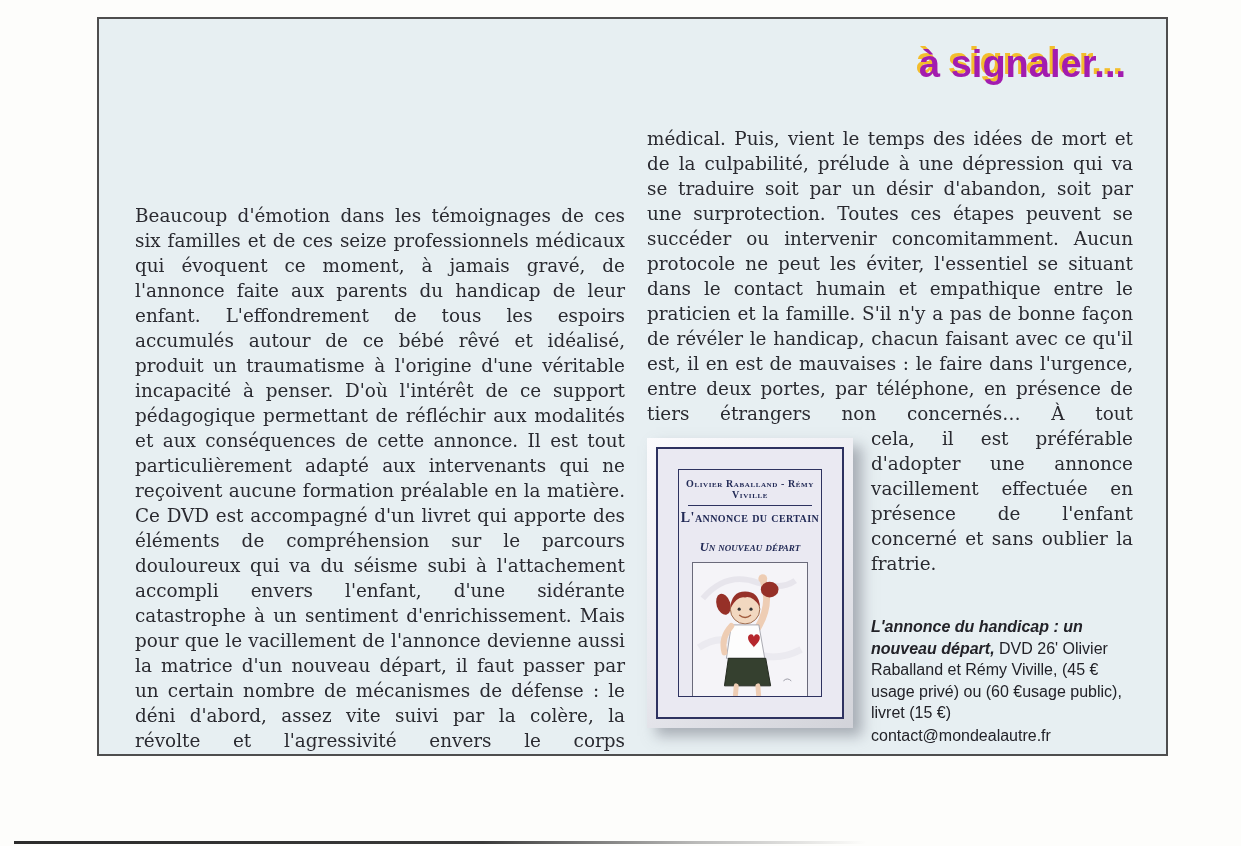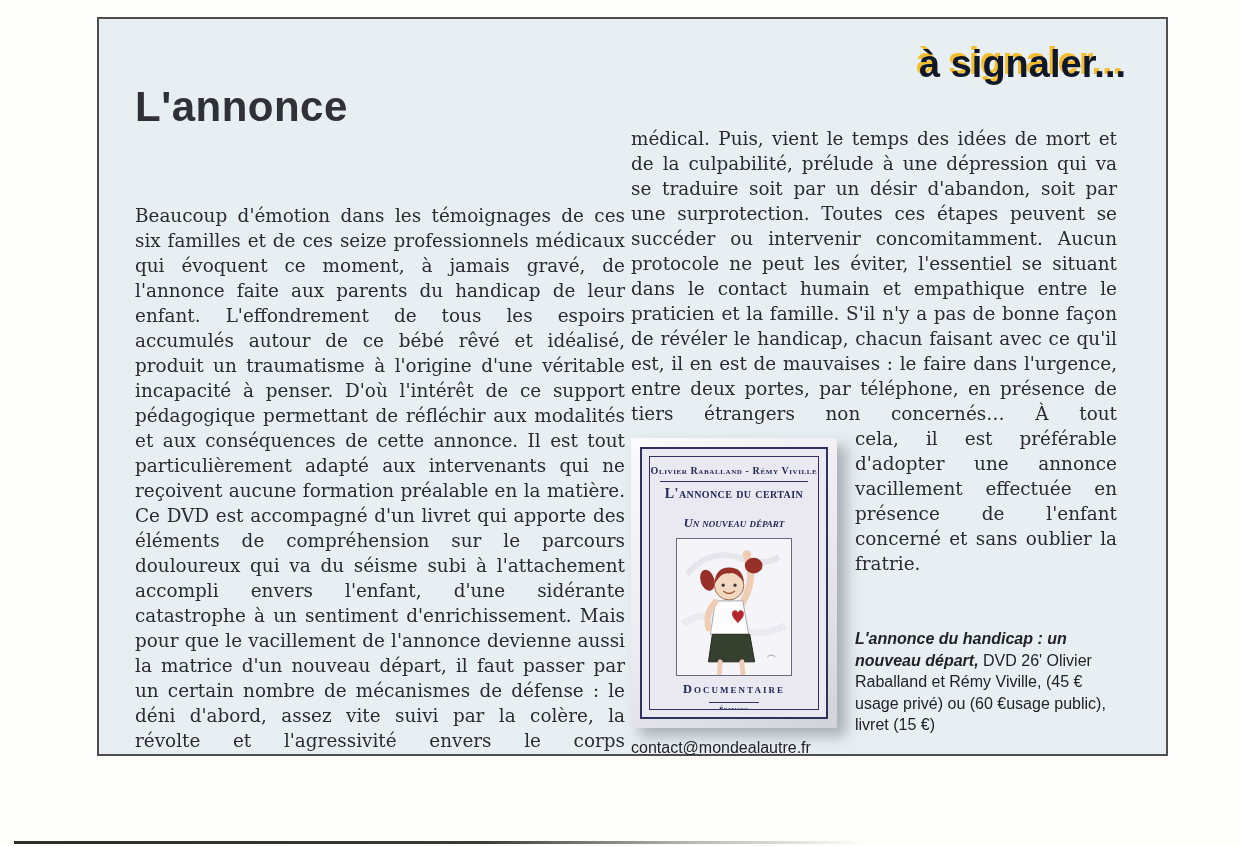--- a/index.html
+++ b/index.html
@@ -7,47 +7,47 @@
     position:relative;width:1241px;height:846px;background:#fdfdfb;overflow:hidden;
     font-family:"Liberation Sans",sans-serif;
   }
   .panel{
     position:absolute;left:97px;top:17px;width:1071px;height:739px;
     background:#e7eff2;border:2px solid #4e4e4e;box-sizing:border-box;
   }
   .flag{
     position:absolute;top:24px;right:40px;
     font-family:"Liberation Sans",sans-serif;font-size:38px;font-weight:600;
-    color:#0f172a;letter-spacing:0px;
+    color:#a21caf;letter-spacing:0px;
     text-shadow:-3px -3px 0 #f3bd2d;
   }
   .article-title{
     position:absolute;top:62px;left:36px;
     font-family:"Liberation Sans",sans-serif;font-size:42px;font-weight:600;
     color:#303038;line-height:51px;letter-spacing:0.5px;
   }
   .col{position:absolute;color:#2a2a30;}
   .col-left{top:184px;left:36px;width:490px;}
-  .col-right{top:107px;left:532px;width:486px;}
+  .col-right{top:107px;left:548px;width:486px;}
   .body-text{
     margin:0;font-family:"DejaVu Serif","Liberation Serif",serif;
     font-size:18.4px;line-height:25px;text-align:justify;hyphens:auto;
     color:#2a2a30;
   }
   .fill-last{text-align-last:justify;}
   
   .cover-block{
     float:left;width:206px;height:290px;margin:12px 18px 6px 0;
     background:linear-gradient(145deg,#fbfbfd 0%,#e9e9ef 55%,#d2d3d9 100%);
     box-shadow:9px 8px 13px rgba(105,110,122,.5);
     padding:9px;box-sizing:border-box;
   }
   .cover{
     width:100%;height:100%;background:#eae9f2;border:2px solid #2e3260;
-    padding:7px;box-sizing:border-box;
+    padding:20px;box-sizing:border-box;
   }
   .cover-inner{
     border:1px solid #2e3260;height:100%;box-sizing:border-box;
     display:flex;flex-direction:column;align-items:center;text-align:center;
     font-family:"Liberation Serif",serif;color:#222a56;overflow:hidden;
   }
   .cover-authors{margin-top:8px;font-size:10px;font-weight:bold;font-variant:small-caps;letter-spacing:.6px;}
   .cover-rule{width:88%;border-top:1px solid #2e3260;margin:5px 0 4px;}
   .cover-title{font-size:14px;font-weight:bold;font-variant:small-caps;letter-spacing:.4px;}
   .cover-subtitle{font-size:12.5px;font-weight:bold;font-style:italic;font-variant:small-caps;margin-top:14px;}
@@ -57,21 +57,21 @@
   }
   .cover-illo svg{display:block;width:100%;height:100%;}
   .cover-genre{font-size:12.5px;font-weight:bold;font-variant:small-caps;letter-spacing:2px;}
   .cover-publisher{
     margin-top:5px;font-size:6.5px;line-height:7.5px;font-weight:bold;
     font-variant:small-caps;letter-spacing:.5px;
     border-top:1px solid #2e3260;border-bottom:1px solid #2e3260;padding:2px 6px;
   }
   
   .caption{
-    margin-top:52px;font-family:"Liberation Sans",sans-serif;
+    margin-top:40px;font-family:"Liberation Sans",sans-serif;
     font-size:16px;line-height:21.5px;color:#222228;
   }
   .caption p{margin:0;}
   .caption-lead{font-weight:bold;font-style:italic;}
   .caption-pub,.caption-mail{margin-top:1px;}
   
   .footer{
     position:absolute;top:778px;right:74px;display:flex;align-items:baseline;
     font-family:"Liberation Sans",sans-serif;color:#2d2d33;
   }
@@ -87,21 +87,20 @@
 </head>
 <body>
 
 <div class="page">
 
   <div class="panel">
 
     <div class="flag">à signaler...</div>
 
     <div class="article-title">
-      <div>L'annonce</div>
     </div>
 
     <div class="col col-left">
       <p class="body-text fill-last">Beaucoup d'émotion dans les témoignages de ces six familles et de ces seize professionnels médicaux qui évoquent ce moment, à jamais gravé, de l'annonce faite aux parents du handicap de leur enfant. L'effondrement de tous les espoirs accumulés autour de ce bébé rêvé et idéalisé, produit un traumatisme à l'origine d'une véritable incapacité à penser. D'où l'intérêt de ce support pédagogique permettant de réfléchir aux modalités et aux conséquences de cette annonce. Il est tout particulièrement adapté aux intervenants qui ne reçoivent aucune formation préalable en la matière. Ce DVD est accompagné d'un livret qui apporte des éléments de compréhension sur le parcours douloureux qui va du séisme subi à l'attachement accompli envers l'enfant, d'une sidérante catastrophe à un sentiment d'enrichissement. Mais pour que le vacillement de l'annonce devienne aussi la matrice d'un nouveau départ, il faut passer par un certain nombre de mécanismes de défense : le déni d'abord, assez vite suivi par la colère, la révolte et l'agressivité envers le corps</p>
     </div>
 
     <div class="col col-right">
       <p class="body-text fill-last">médical. Puis, vient le temps des idées de mort et de la culpabilité, prélude à une dépression qui va se traduire soit par un désir d'abandon, soit par une surprotection. Toutes ces étapes peuvent se succéder ou intervenir concomitamment. Aucun protocole ne peut les éviter, l'essentiel se situant dans le contact humain et empathique entre le praticien et la famille. S'il n'y a pas de bonne façon de révéler le handicap, chacun faisant avec ce qu'il est, il en est de mauvaises : le faire dans l'urgence, entre deux portes, par téléphone, en présence de tiers étrangers non concernés… À tout</p>
 
       <div class="cover-block">

